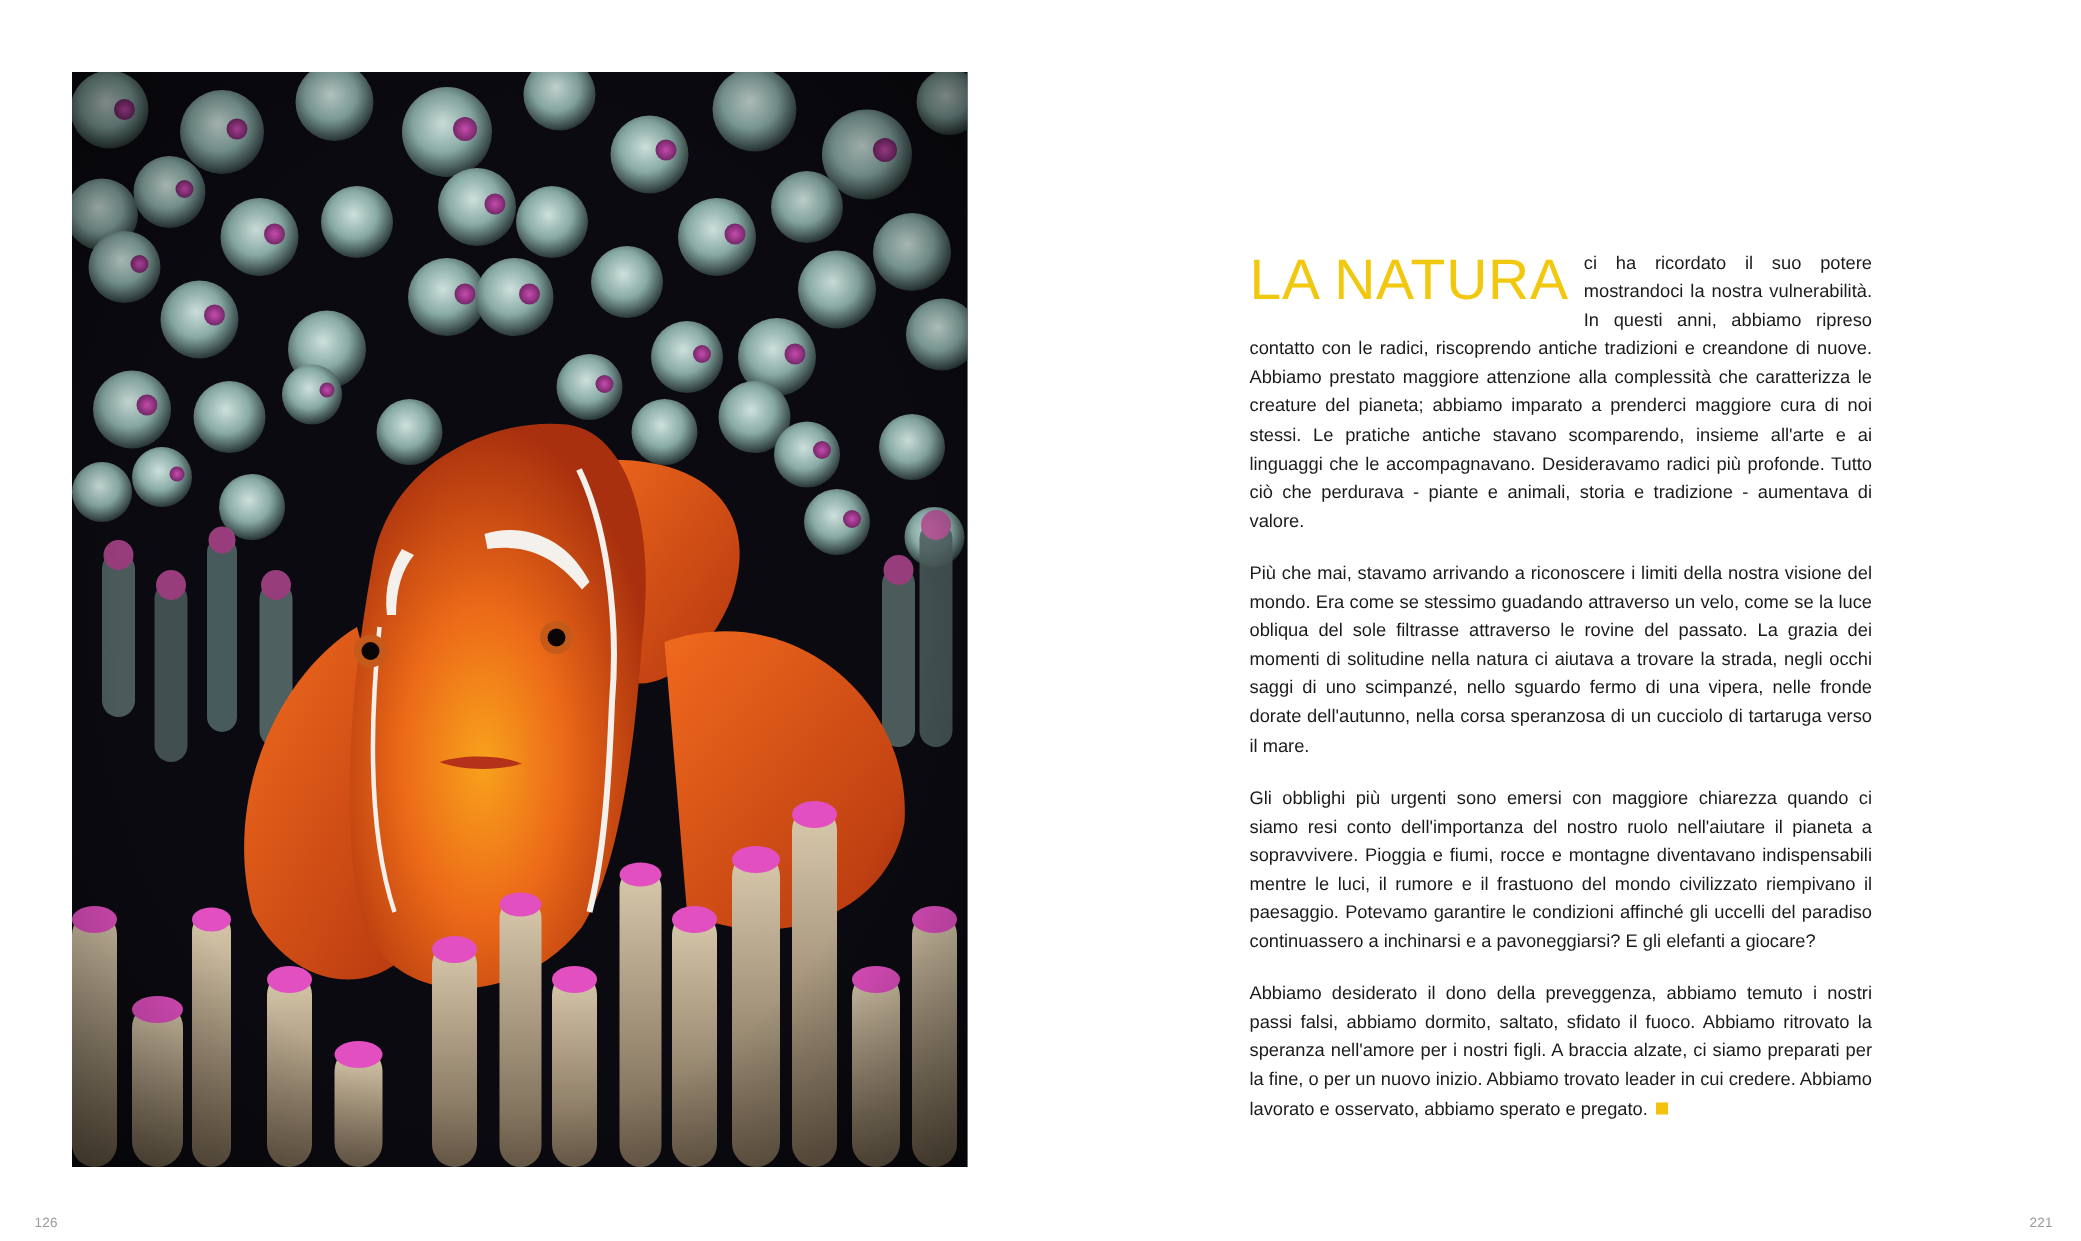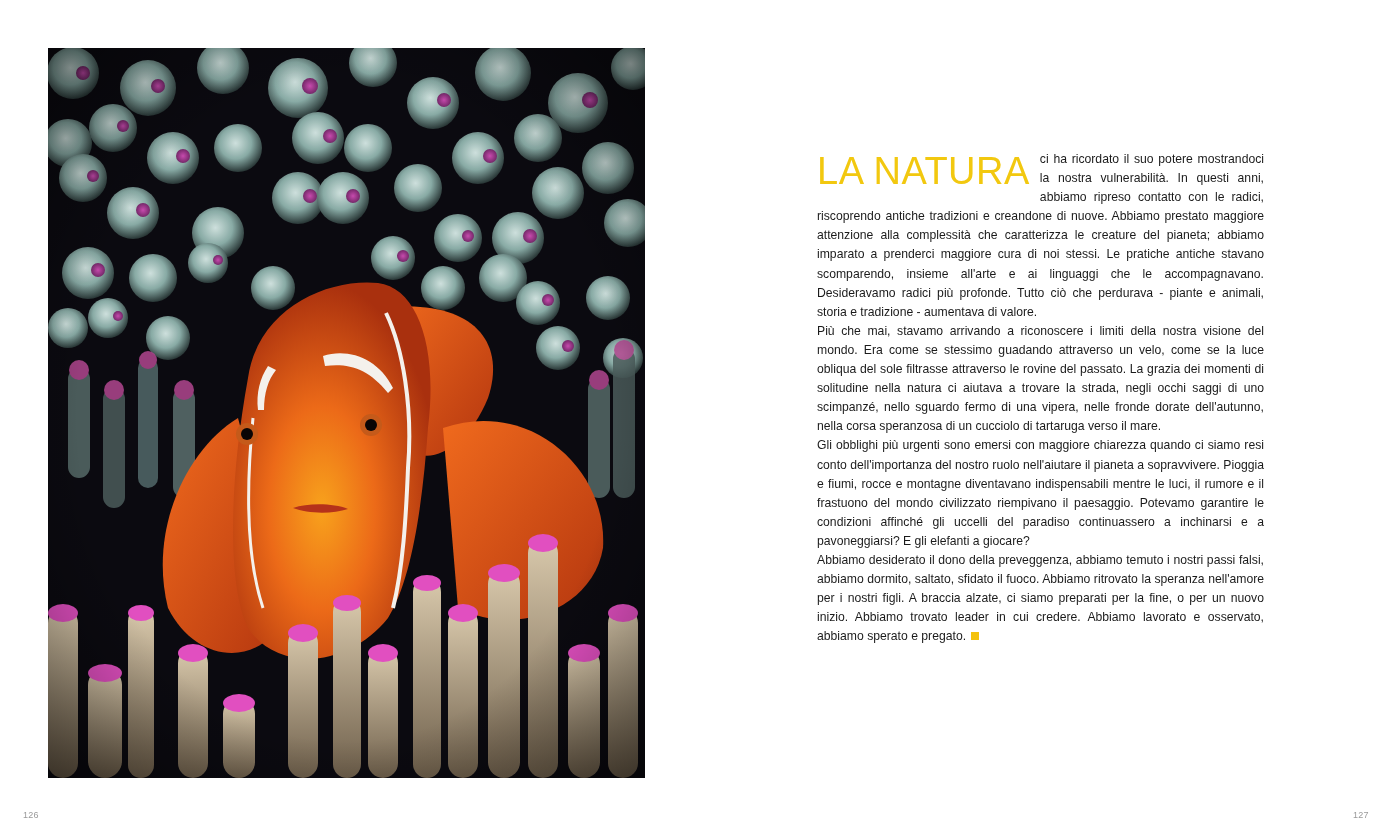--- a/index.html
+++ b/index.html
@@ -25,21 +25,21 @@
     }
     .folio.left { left: 23px; }
     .folio.right { left: 660px; }
 
     
     .article {
       position: absolute; left: 124px; top: 150px; width: 447px;
       font-size: 12.2px; line-height: 19.1px; color: #1b1b1b;
       text-align: justify;
     }
-    .article p { margin: 0; }
+    .article p { margin: 16px; }
     .dropcap {
       float: left; font-size: 38px; line-height: 38px; color: #f2c80f;
       margin: 2px 10px 0 0; letter-spacing: 0.5px; font-weight: normal;
       height: 38px;
     }
     .endmark {
       display: inline-block; width: 8px; height: 8px; background: #f4c20d;
       margin-left: 5px; vertical-align: 0px;
     }
   </style>
@@ -219,16 +219,16 @@
   <div class="page-right">
     <div class="article">
       <p>
         <span class="dropcap">LA NATURA</span>
         <span>ci ha ricordato il suo potere mostrandoci la nostra vulnerabilità. In questi anni, abbiamo ripreso contatto con le radici, riscoprendo antiche tradizioni e creandone di nuove. Abbiamo prestato maggiore attenzione alla complessità che caratterizza le creature del pianeta; abbiamo imparato a prenderci maggiore cura di noi stessi. Le pratiche antiche stavano scomparendo, insieme all'arte e ai linguaggi che le accompagnavano. Desideravamo radici più profonde. Tutto ciò che perdurava - piante e animali, storia e tradizione - aumentava di valore.</span>
       </p>
       <p>Più che mai, stavamo arrivando a riconoscere i limiti della nostra visione del mondo. Era come se stessimo guadando attraverso un velo, come se la luce obliqua del sole filtrasse attraverso le rovine del passato. La grazia dei momenti di solitudine nella natura ci aiutava a trovare la strada, negli occhi saggi di uno scimpanzé, nello sguardo fermo di una vipera, nelle fronde dorate dell'autunno, nella corsa speranzosa di un cucciolo di tartaruga verso il mare.</p>
       <p>Gli obblighi più urgenti sono emersi con maggiore chiarezza quando ci siamo resi conto dell'importanza del nostro ruolo nell'aiutare il pianeta a sopravvivere. Pioggia e fiumi, rocce e montagne diventavano indispensabili mentre le luci, il rumore e il frastuono del mondo civilizzato riempivano il paesaggio. Potevamo garantire le condizioni affinché gli uccelli del paradiso continuassero a inchinarsi e a pavoneggiarsi? E gli elefanti a giocare?</p>
       <p><span>Abbiamo desiderato il dono della preveggenza, abbiamo temuto i nostri passi falsi, abbiamo dormito, saltato, sfidato il fuoco. Abbiamo ritrovato la speranza nell'amore per  i nostri figli. A braccia alzate, ci siamo preparati per la fine, o per un nuovo inizio. Abbiamo trovato leader in cui credere. Abbiamo lavorato e osservato, abbiamo sperato e pregato.</span><span class="endmark"></span></p>
     </div>
-    <div class="folio right">127</div>
+    <div class="folio right">221</div>
   </div>
 
 </div>
 
 </body></html>

